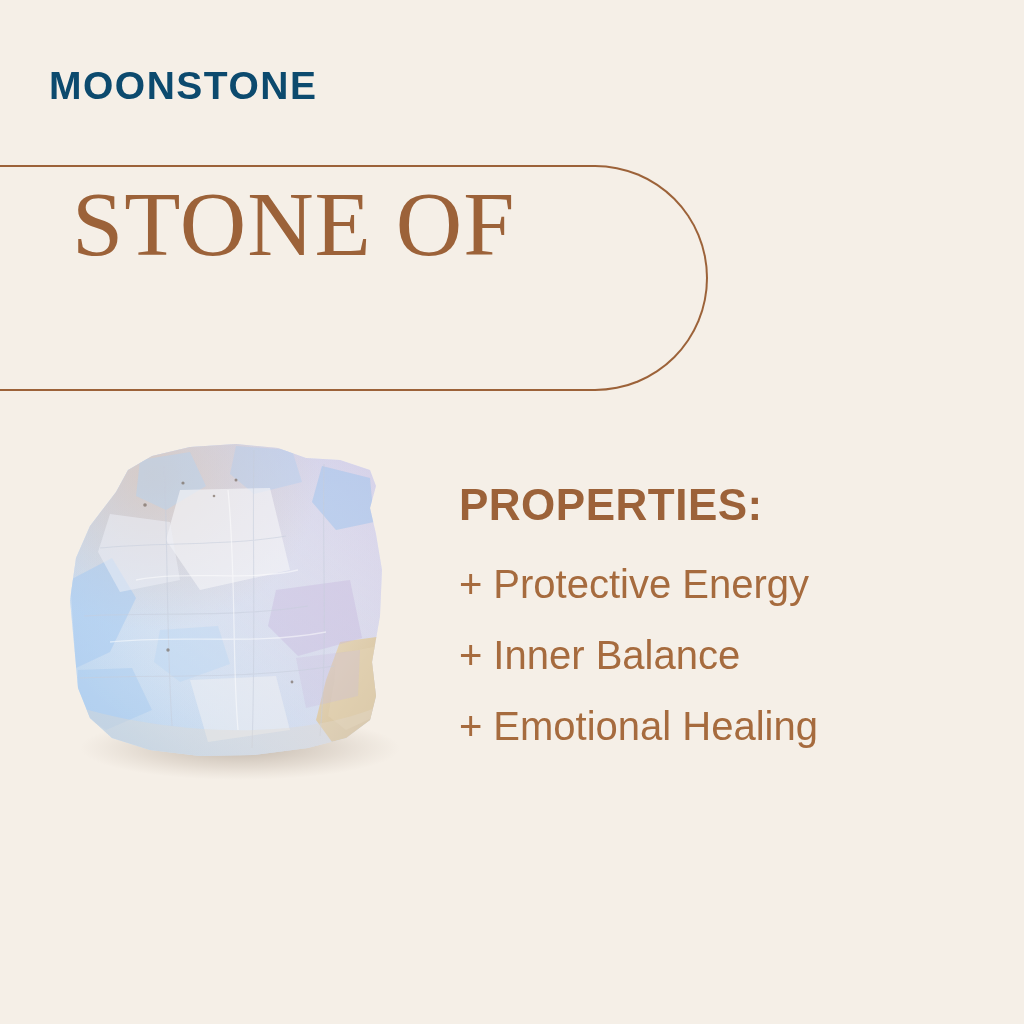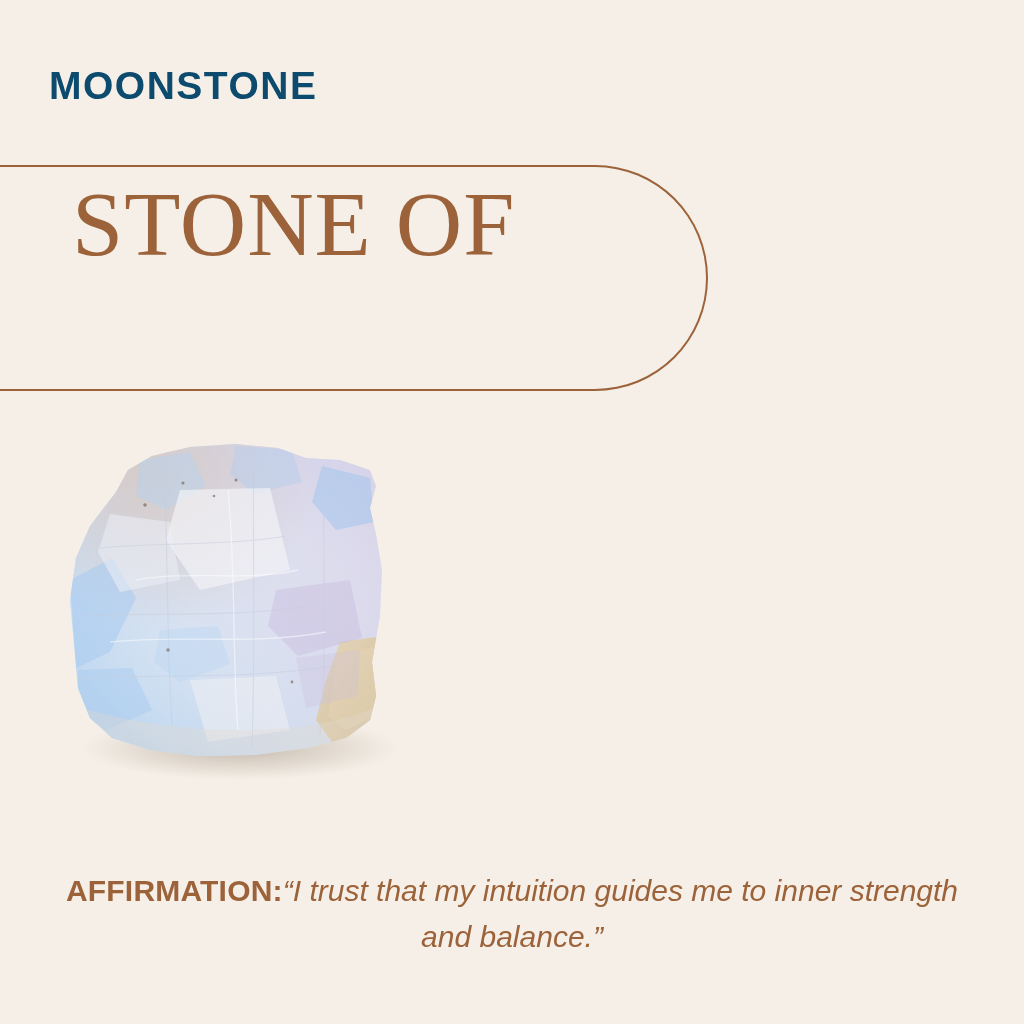--- a/index.html
+++ b/index.html
@@ -250,18 +250,30 @@
           <circle cx="128" cy="220" r="1.7"></circle>
           <circle cx="252" cy="252" r="1.4"></circle>
           <circle cx="174" cy="66" r="1.3"></circle>
         </g>
 
         <path d="M34,276 C120,302 250,314 340,276 L344,330 L30,330 Z" fill="#E3D9CE" opacity="0.35"></path>
       </g>
     </svg>
   </div>
 
-
-  <div class="affirmation">
-    <span class="label">AFFIRMATION:</span><span class="quote">“I trust that my intuition guides me to inner strength and balance.”</span>
+  <div class="properties">
+    <div class="properties-heading">PROPERTIES:</div>
+
+    <div class="property-item">
+      <span class="plus">+</span><span>Protective Energy</span>
+    </div>
+
+    <div class="property-item">
+      <span class="plus">+</span><span>Inner Balance</span>
+    </div>
+
+    <div class="property-item">
+      <span class="plus">+</span><span>Emotional Healing</span>
+    </div>
   </div>
 
+
 </div>
 
 </body></html>

